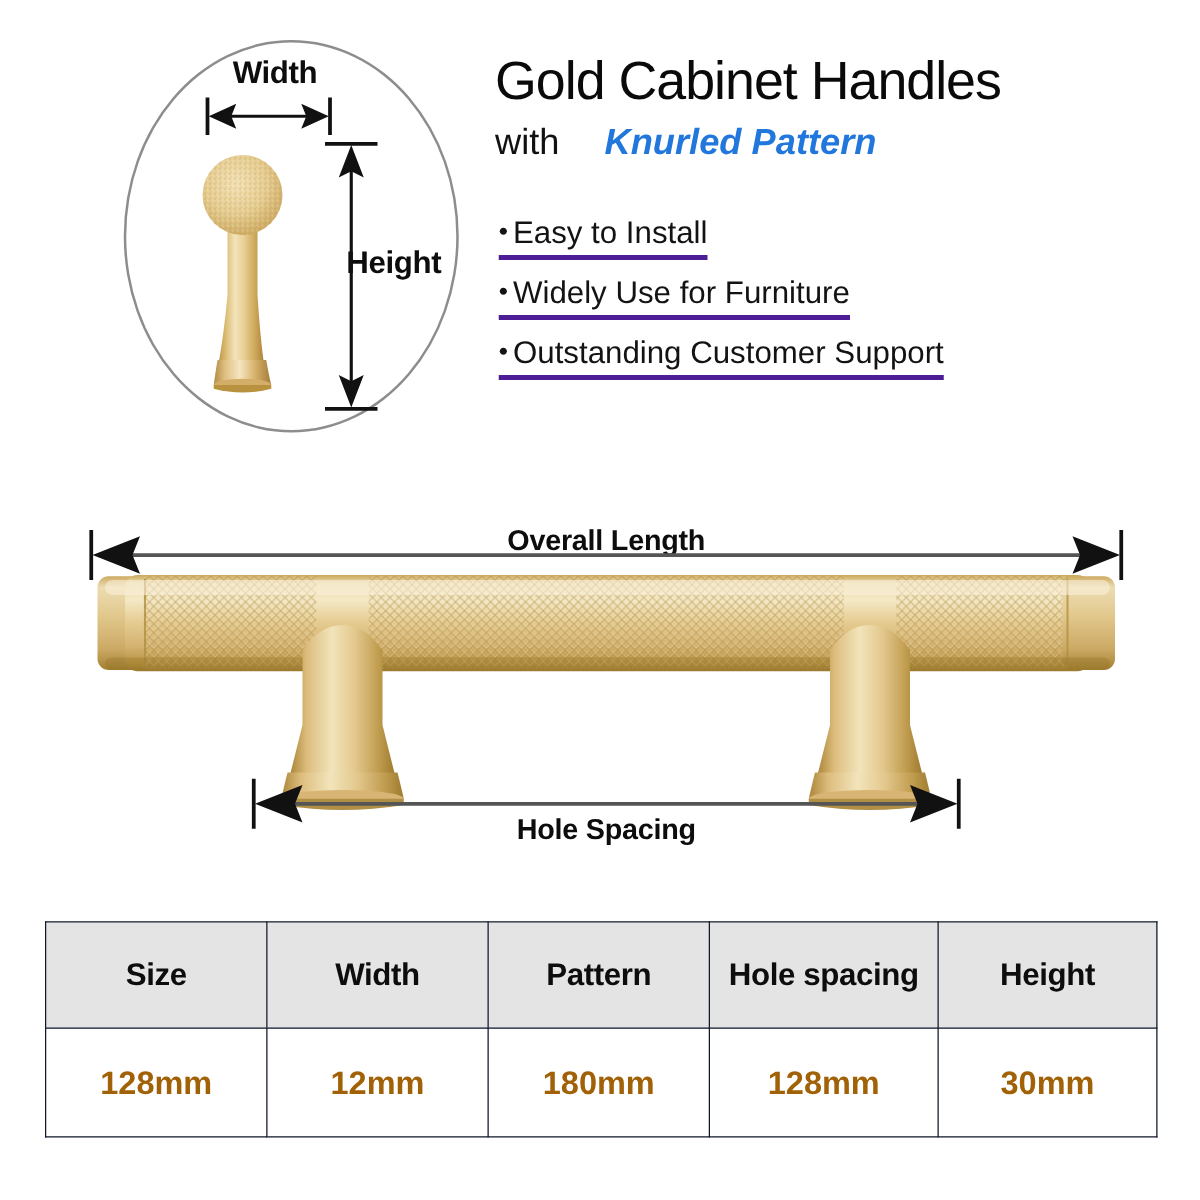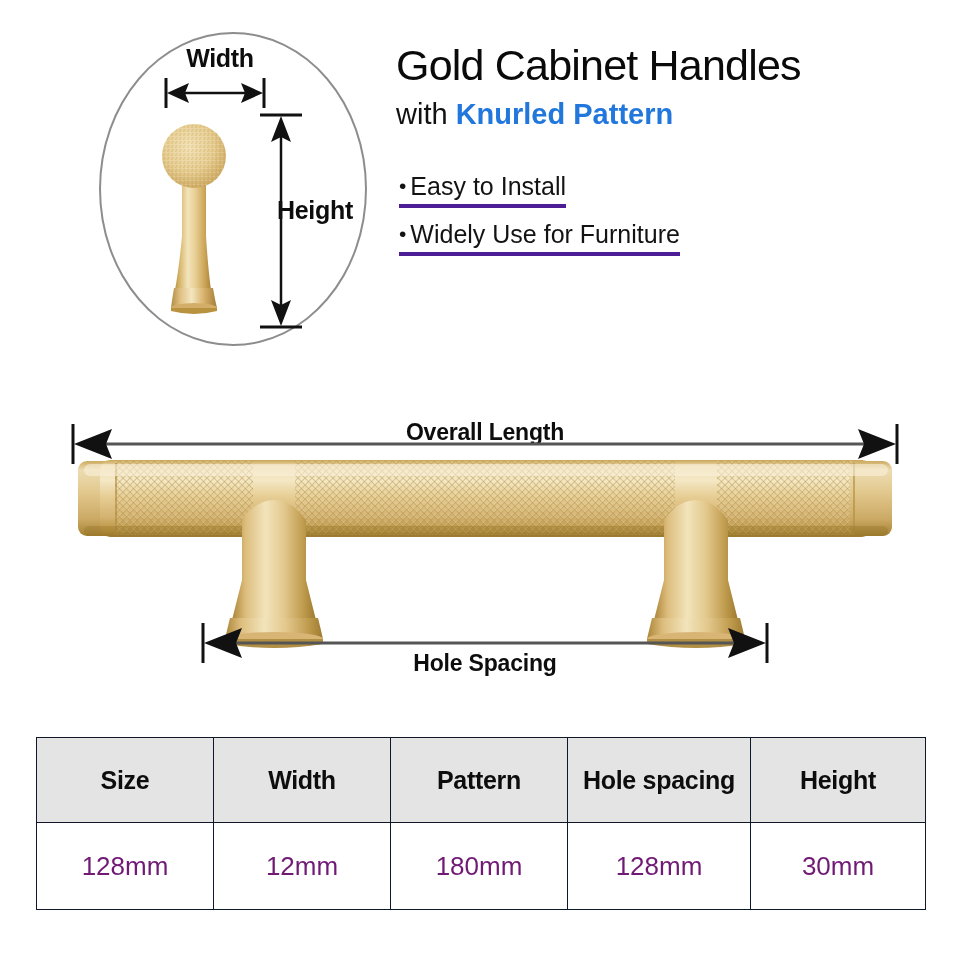--- a/index.html
+++ b/index.html
@@ -90,21 +90,23 @@
   }
   .subtitle {
     margin-top: 11px;
     font-size: 29px;
     line-height: 1.05;
     color: #111111;
     white-space: nowrap;
   }
   .subtitle .accent {
     font-weight: bold;
+    font-style: italic;
     color: #2277dd;
+    margin-left: 28px;
   }
 
   #bullets {
     position: absolute;
     left: 399px; top: 172px;
     width: 545px;
   }
   .bullet-row {
     height: 48px;
     display: flex;
@@ -171,22 +173,22 @@
     height: 82px;
     font-size: 25px;
     font-weight: bold;
     color: #0d0d0d;
     letter-spacing: -0.3px;
   }
   #spec-table td {
     background: #ffffff;
     height: 84px;
     font-size: 26px;
-    font-weight: normal;
-    color: #701a75;
+    font-weight: bold;
+    color: #a16207;
   }
   #spec-table col.c0 { width: 177px; }
   #spec-table col.c1 { width: 177px; }
   #spec-table col.c2 { width: 177px; }
   #spec-table col.c3 { width: 183px; }
   #spec-table col.c4 { width: 175px; }
 </style>
 </head>
 <body>
 
@@ -258,20 +260,23 @@
     <div class="main-title">Gold Cabinet Handles</div>
     <div class="subtitle"><span>with </span><span class="accent">Knurled Pattern</span></div>
   </div>
 
   <div id="bullets">
     <div class="bullet-row">
       <span class="bullet-inner"><span class="bullet-dot">•</span><span>Easy to Install</span></span>
     </div>
     <div class="bullet-row">
       <span class="bullet-inner"><span class="bullet-dot">•</span><span>Widely Use for Furniture</span></span>
+    </div>
+    <div class="bullet-row">
+      <span class="bullet-inner"><span class="bullet-dot">•</span><span>Outstanding Customer Support</span></span>
     </div>
   </div>
 
   <div class="overall-label">Overall Length</div>
   <div class="spacing-label">Hole Spacing</div>
 
   <svg id="handle-art" viewBox="0 0 850 285">
     <defs>
       <linearGradient id="barGrad" x1="0" y1="0" x2="0" y2="1">
         <stop offset="0%" stop-color="#c9a659"></stop>

